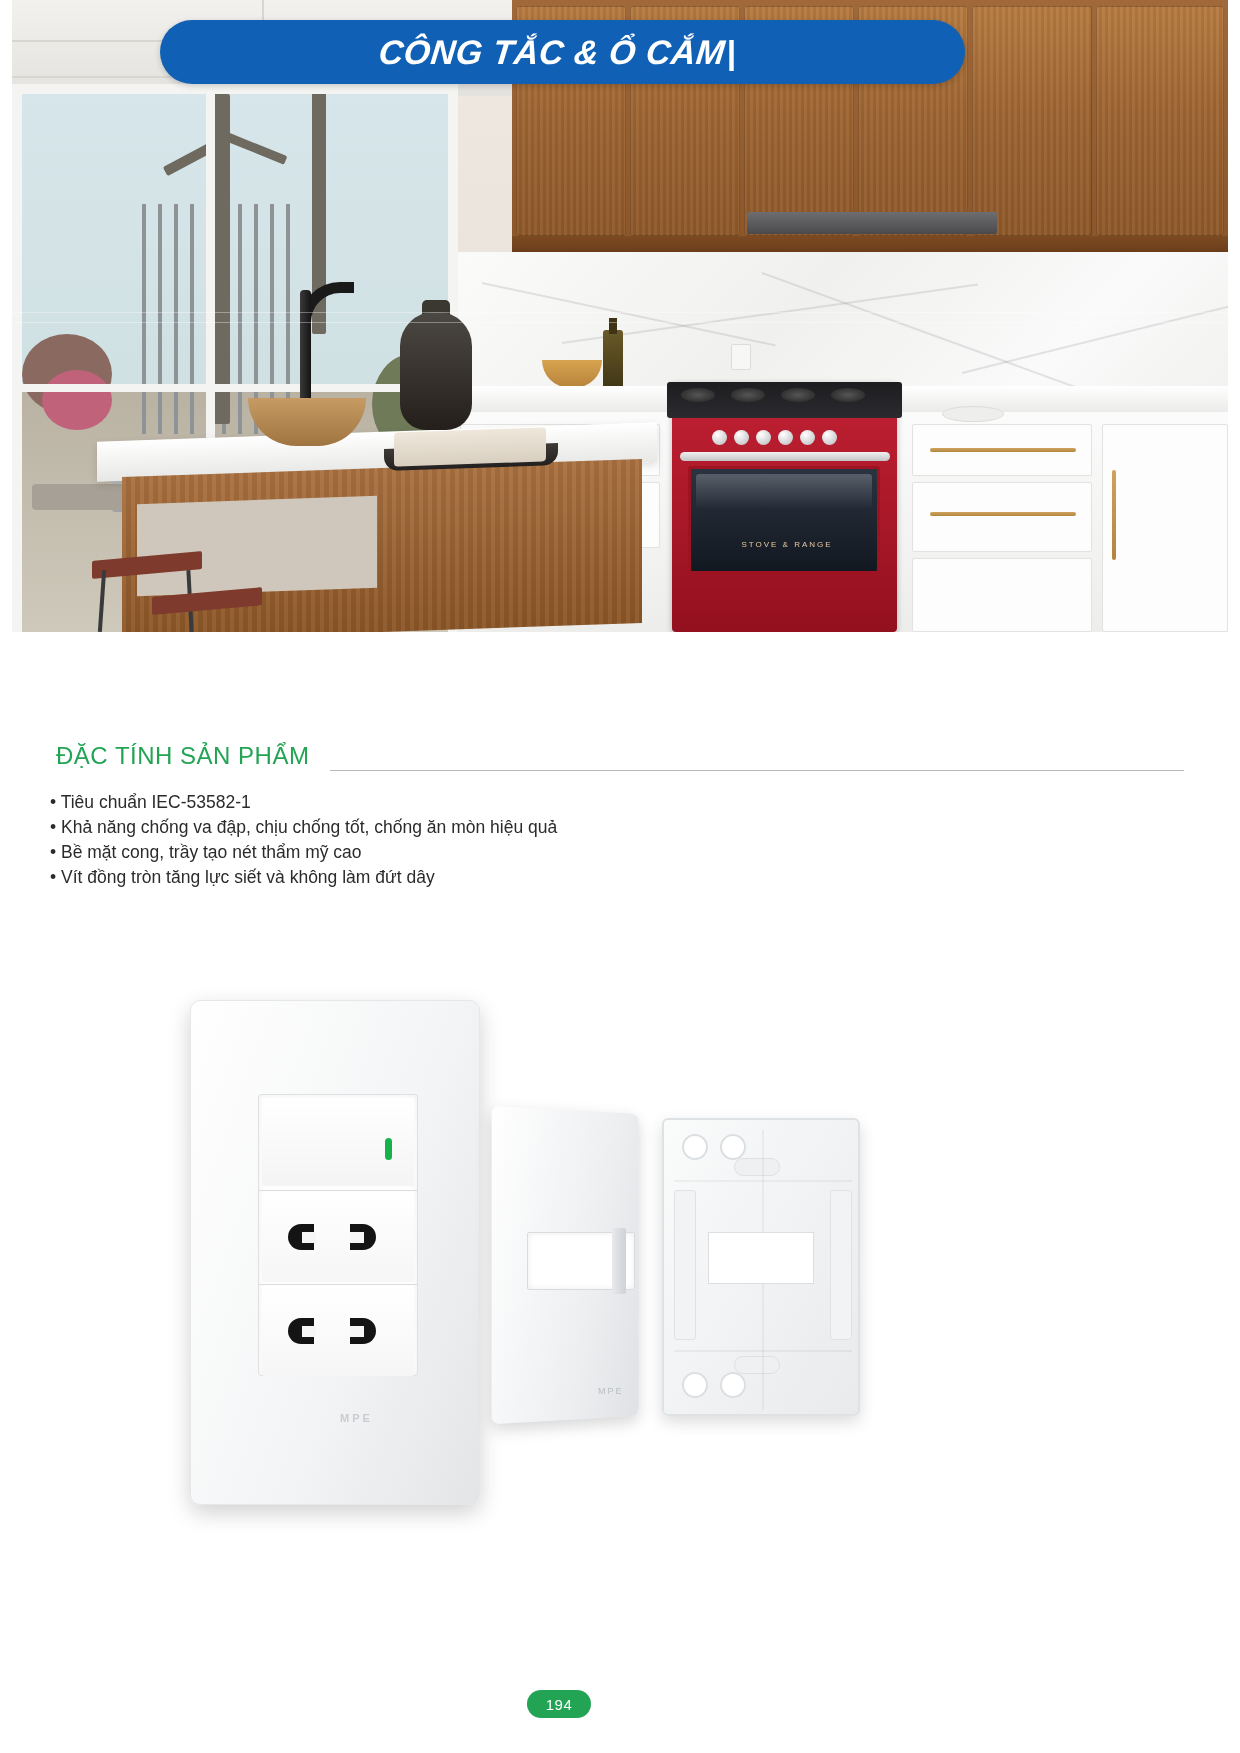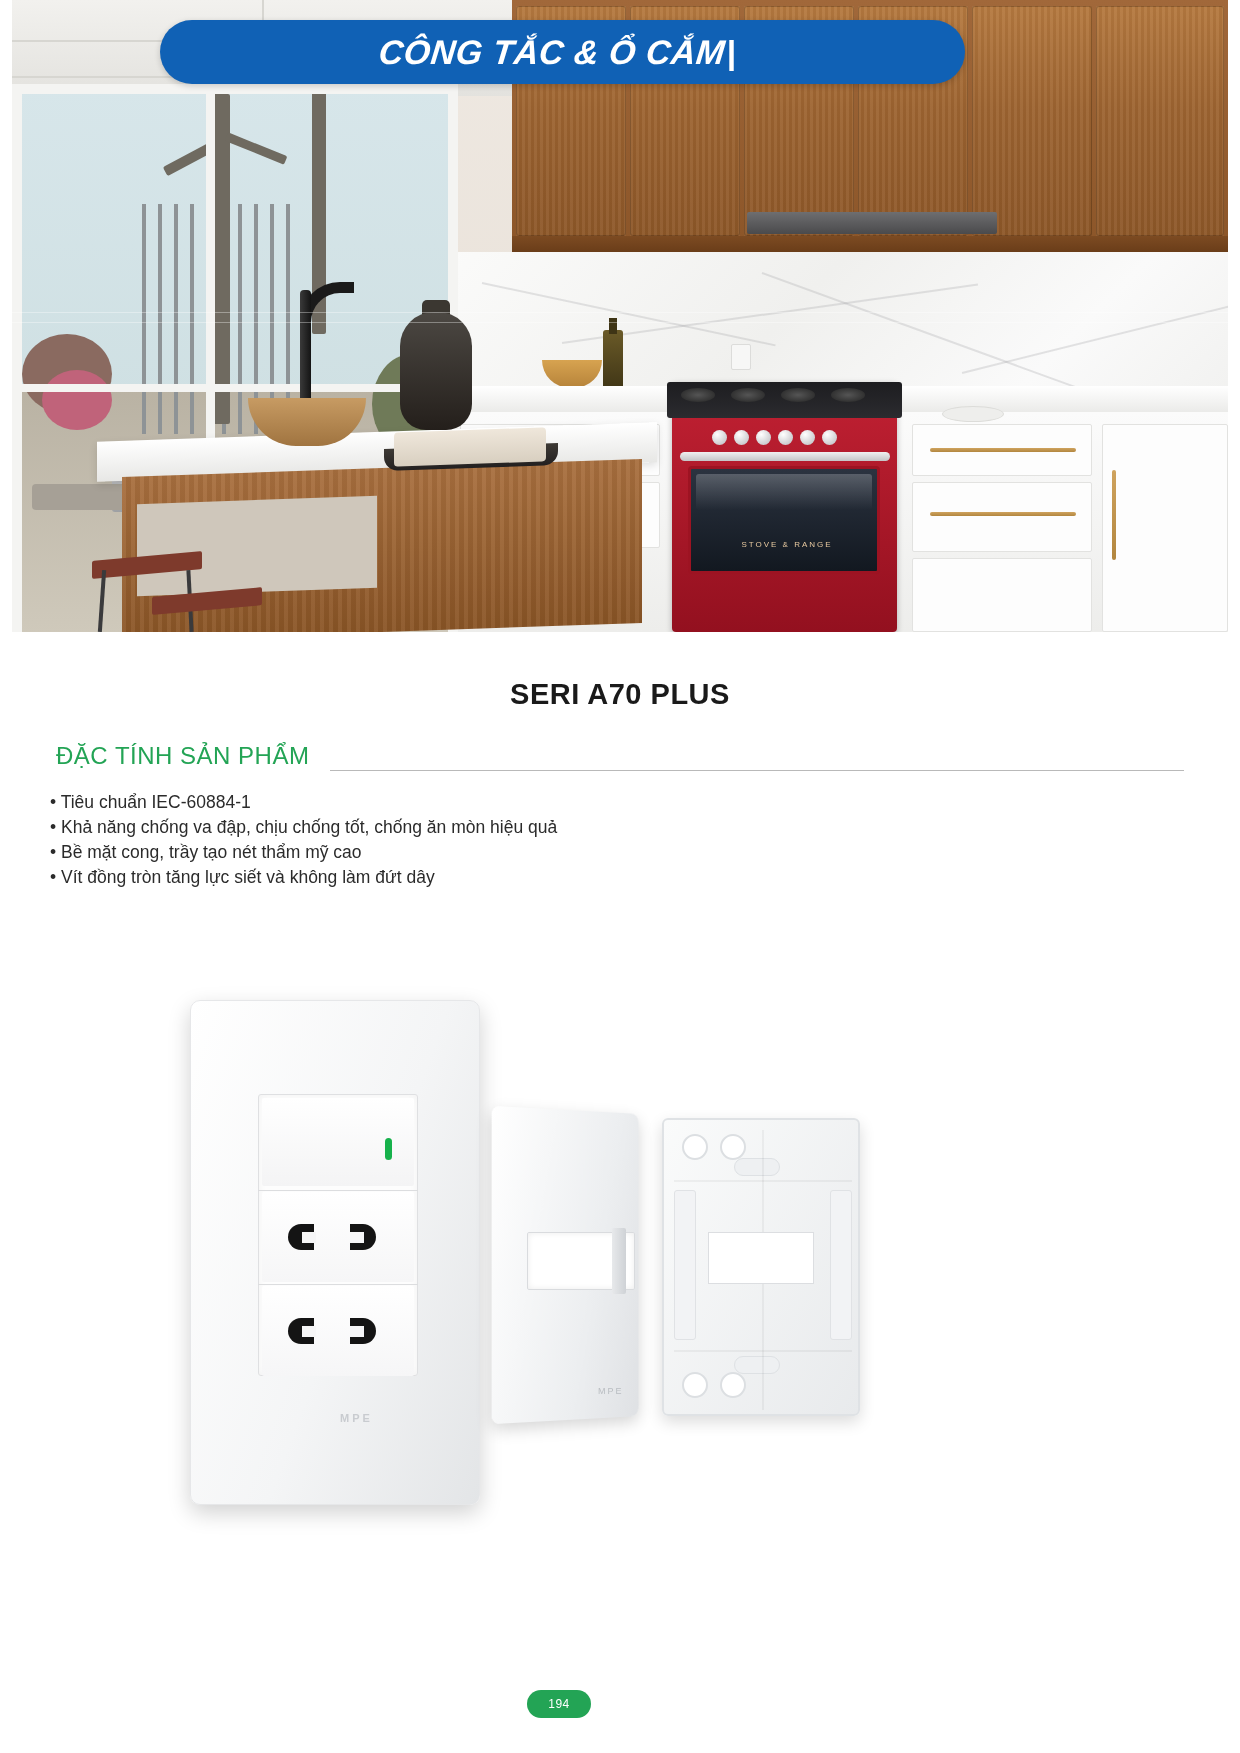--- a/index.html
+++ b/index.html
@@ -227,21 +227,21 @@
   .fb-slot{position:absolute; background:#f2f3f5; border:1px solid #e0e2e5; border-radius:3px;}
   .fb-win{position:absolute; left:708px; top:1232px; width:106px; height:52px;
     background:#ffffff; border:1px solid #dcdee1;}
   .fb-grid{position:absolute; background:rgba(0,0,0,.045);}
   .fb-oval{position:absolute; width:46px;height:18px;border-radius:10px;
     background:#eef0f2;border:1px solid #dee1e4;}
 
   
   .pagenum{
     position:absolute; left:527px; top:1690px; width:64px; height:28px;
-    background:#23a455; border-radius:14px; color:#fff; font-size:12px;
+    background:#23a455; border-radius:14px; color:#fff; font-size:15px;
     display:flex; align-items:center; justify-content:center; letter-spacing:.5px;
   }
 </style>
 </head>
 <body>
 
 <div class="page">
 
   <div class="hero">
     <div class="hero-photo">
@@ -351,26 +351,25 @@
       <div class="hero-fadeline" style="top:312px;"></div>
       <div class="hero-fadeline" style="top:322px;"></div>
     </div>
   </div>
 
   <div class="banner">
     <span class="banner-bold">CÔNG TẮC &amp; Ổ CẮM</span>
     <span class="banner-sep">|</span>
   </div>
 
-  <div class="series-title">SERI A70 PLUS</div>
 
   <div class="feat-head">ĐẶC TÍNH SẢN PHẨM</div>
   <div class="feat-rule"></div>
   <ul class="feat-list">
-    <li>Tiêu chuẩn  IEC-60884-1</li>
+    <li>Tiêu chuẩn  IEC-53582-1</li>
     <li>Khả năng chống va đập, chịu chống tốt, chống ăn mòn hiệu quả</li>
     <li>Bề mặt cong, trầy tạo nét thẩm mỹ cao</li>
     <li>Vít đồng tròn tăng lực siết và không làm đứt dây</li>
   </ul>
 
   <div class="prod-area"></div>
 
   <div class="plate-main"></div>
   <div class="plate-main-inner"></div>
   <div class="sw-rocker"></div>

